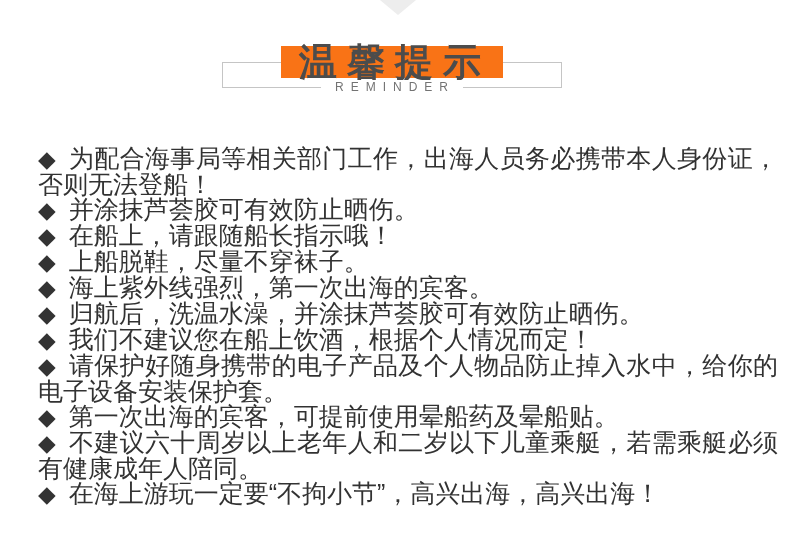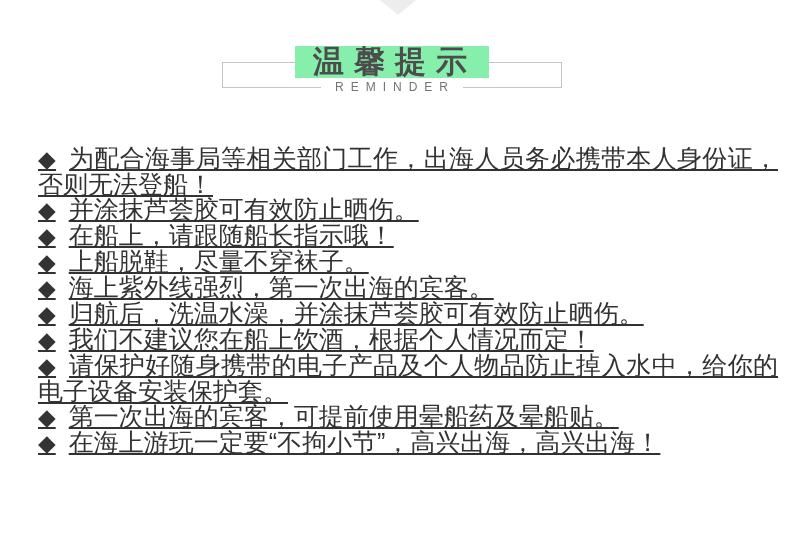--- a/index.html
+++ b/index.html
@@ -23,23 +23,23 @@
   
   .header-box {
     position: absolute; left: 222px; top: 62px;
     width: 340px; height: 26px;
     border: 1px solid #c5c5c5;
     background: #fff;
   }
   .title {
     position: absolute; left: 50%; top: -17px;
     transform: translateX(-50%);
-    background: #86efac;
+    background: #f97316;
     padding: 0 12px 0 18px;
-    font-size: 31px; font-weight: bold;
+    font-size: 38px; font-weight: bold;
     line-height: 32px;
     letter-spacing: 10px;
     color: #4c4c4c;
     white-space: nowrap;
   }
   .subtitle {
     position: absolute; left: 50%; bottom: -8px;
     transform: translateX(-50%);
     background: #fff;
     padding: 0 8px 0 14px;
@@ -52,21 +52,20 @@
 
   
   .tips {
     position: absolute; left: 38px; top: 146px;
     width: 740px;
     font-size: 25px;
     line-height: 25px;
     color: #323232;
     text-align: justify;
     text-justify: inter-ideograph;
-    text-decoration: underline;
   }
   .tip { display: block; }
   .bullet {
     color: #333333;
     margin-right: 13px;
     font-size: 23px;
   }
 </style>
 </head>
 <body>
@@ -83,16 +82,17 @@
   <div class="tips" id="tips-list">
       <div class="tip"><span class="bullet">◆</span><span class="tip-text">为配合海事局等相关部门工作，出海人员务必携带本人身份证，否则无法登船！</span></div>
       <div class="tip"><span class="bullet">◆</span><span class="tip-text">并涂抹芦荟胶可有效防止晒伤。</span></div>
       <div class="tip"><span class="bullet">◆</span><span class="tip-text">在船上，请跟随船长指示哦！</span></div>
       <div class="tip"><span class="bullet">◆</span><span class="tip-text">上船脱鞋，尽量不穿袜子。</span></div>
       <div class="tip"><span class="bullet">◆</span><span class="tip-text">海上紫外线强烈，第一次出海的宾客。</span></div>
       <div class="tip"><span class="bullet">◆</span><span class="tip-text">归航后，洗温水澡，并涂抹芦荟胶可有效防止晒伤。</span></div>
       <div class="tip"><span class="bullet">◆</span><span class="tip-text">我们不建议您在船上饮酒，根据个人情况而定！</span></div>
       <div class="tip"><span class="bullet">◆</span><span class="tip-text">请保护好随身携带的电子产品及个人物品防止掉入水中，给你的电子设备安装保护套。</span></div>
       <div class="tip"><span class="bullet">◆</span><span class="tip-text">第一次出海的宾客，可提前使用晕船药及晕船贴。</span></div>
+      <div class="tip"><span class="bullet">◆</span><span class="tip-text">不建议六十周岁以上老年人和二岁以下儿童乘艇，若需乘艇必须有健康成年人陪同。</span></div>
       <div class="tip"><span class="bullet">◆</span><span class="tip-text">在海上游玩一定要“不拘小节”，高兴出海，高兴出海！</span></div>
     </div>
 
 </div>
 
 </body></html>

